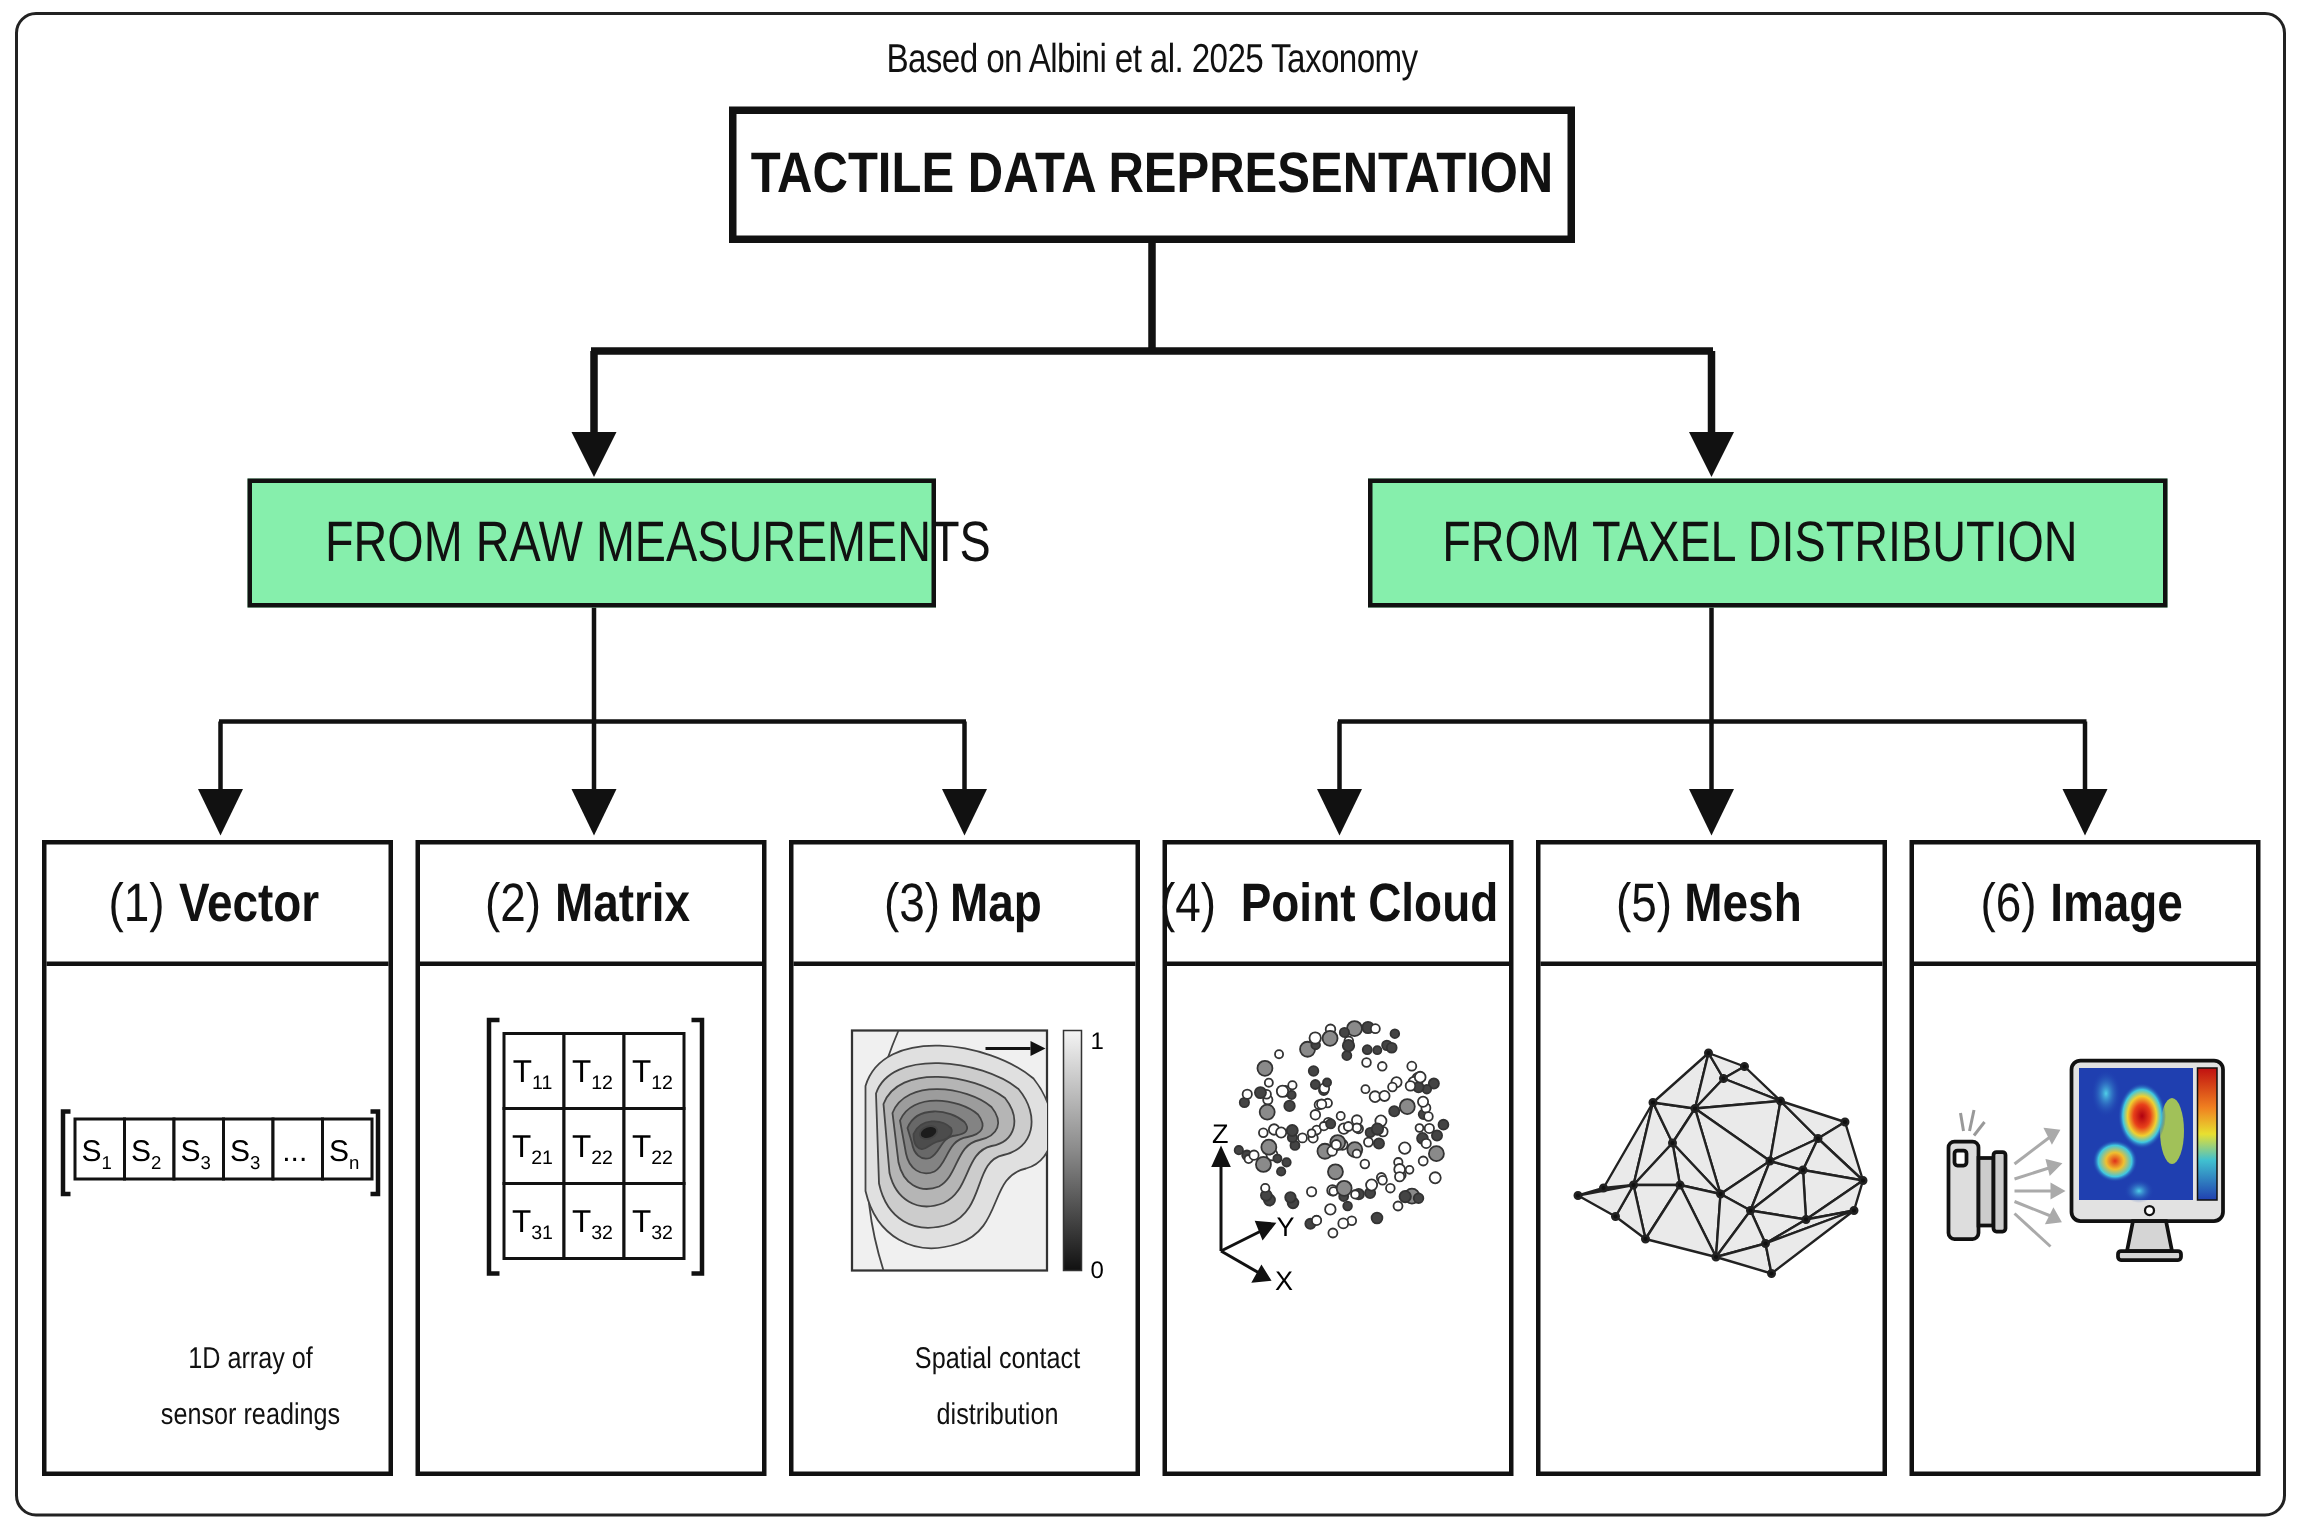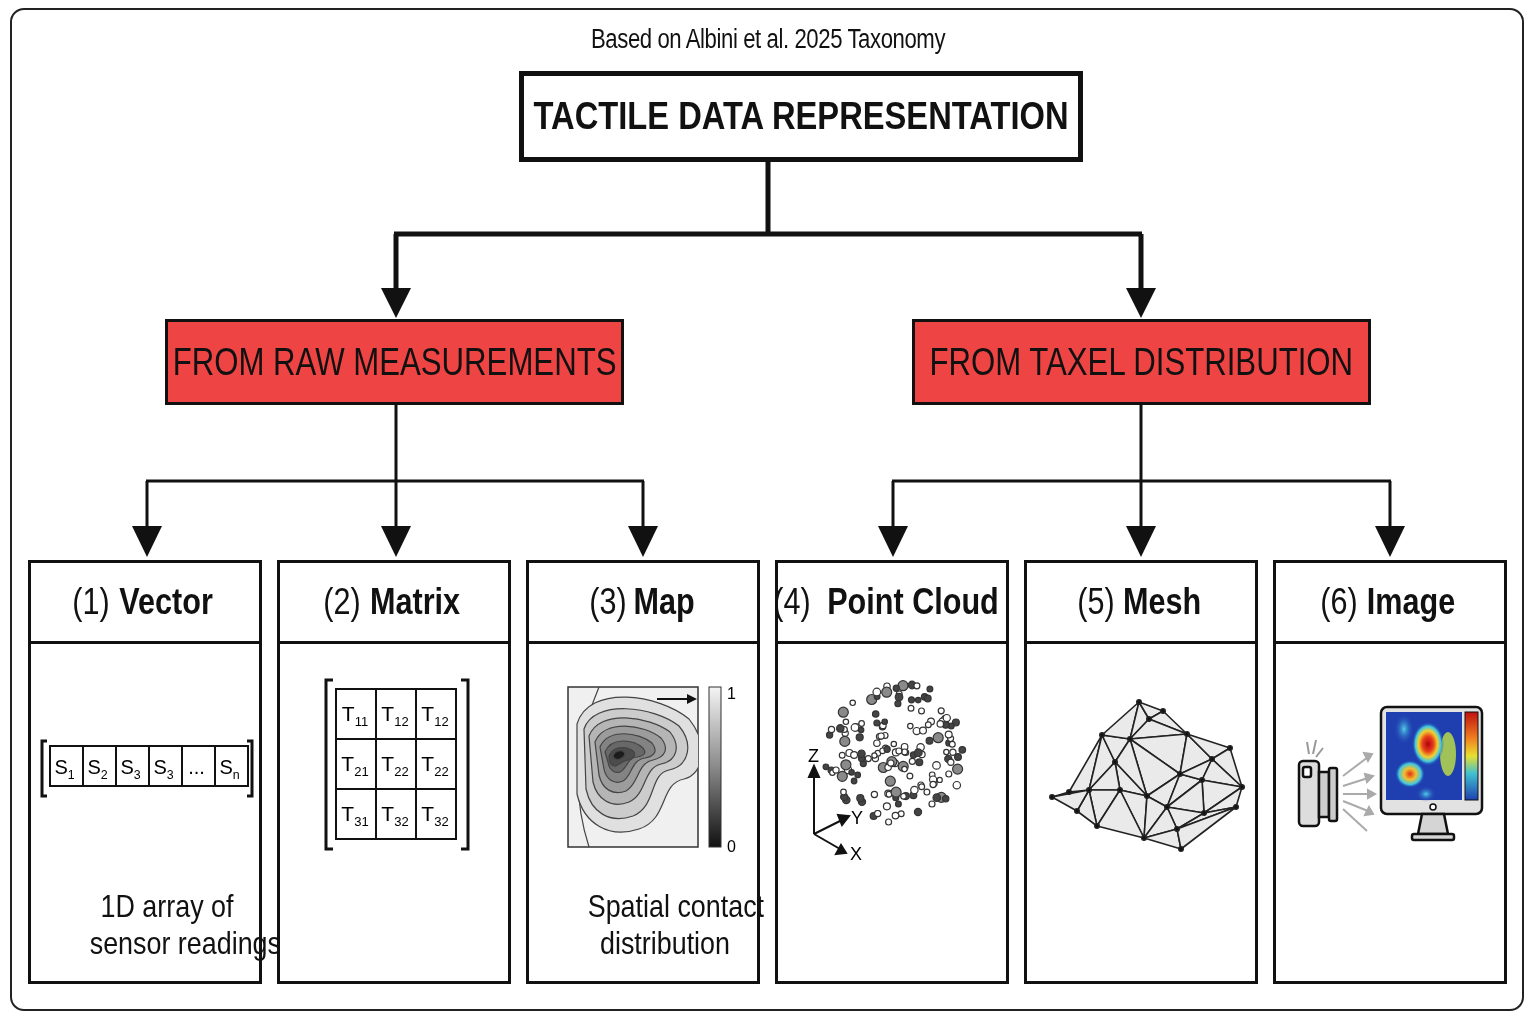--- a/index.html
+++ b/index.html
@@ -4,34 +4,34 @@
 <style>
   html, body { margin: 0; padding: 0; background: #ffffff; }
   body { width: 1536px; height: 1024px; position: relative; overflow: hidden;
          font-family: "Liberation Sans", "DejaVu Sans", sans-serif; color: #111; }
   .frame { position: absolute; left: 10px; top: 8px; width: 1514px; height: 1003px;
            border: 2px solid #222; border-radius: 14px; background: #fff; box-sizing: border-box; }
   .subtitle { position: absolute; left: 0; width: 1536px; top: 24px; text-align: center;
               font-size: 27px; letter-spacing: -0.5px; transform: scaleX(0.82); }
   .root-box { position: absolute; left: 486px; top: 71px; width: 564px; height: 91px;
               border: 5px solid #111; box-sizing: border-box; background: #fff;
-              display: flex; align-items: center; justify-content: center; margin-left: 33px; }
+              display: flex; align-items: center; justify-content: center; }
   .root-box span { font-weight: bold; font-size: 38px; transform: scaleX(0.86); white-space: nowrap; }
   .branch-box { position: absolute; height: 86px; border: 3px solid #111; box-sizing: border-box;
-                background: #ef4444; display: flex; align-items: center; justify-content: center; }
+                background: #86efac; display: flex; align-items: center; }
   .branch-box span { font-size: 38px; transform: scaleX(0.82); white-space: nowrap; }
   .card { position: absolute; top: 560px; width: 234px; height: 424px; border: 3px solid #111;
           box-sizing: border-box; background: #fff; }
   .card-head { height: 78px; border-bottom: 3px solid #111; display: flex; align-items: center;
                justify-content: center; white-space: nowrap; }
   .card-head .num { font-size: 36px; transform: scaleX(0.85); display: inline-block; }
   .card-head .nm { font-size: 36px; font-weight: bold; transform: scaleX(0.85); display: inline-block; margin-left: -6px; }
   .card-fig { position: absolute; left: 0; top: 81px; width: 228px; height: 235px; }
   .card-caption { position: absolute; left: 0; right: 0; top: 325px; text-align: center;
-                  font-size: 32px; line-height: 37px; margin-left: 44px; }
+                  font-size: 20px; line-height: 37px; margin-left: 44px; }
   .card-caption div { transform: scaleX(0.84); white-space: nowrap; }
   svg.connectors { position: absolute; left: 0; top: 0; }
 </style>
 </head>
 <body>
 
 <div class="frame"></div>
 
 <div class="subtitle">Based on Albini et al. 2025 Taxonomy</div>
 
@@ -69,21 +69,21 @@
   </g>
 </svg>
 
 <div class="root-box">
   <span>TACTILE DATA REPRESENTATION</span>
 </div>
 
 <div class="branch-box" style="left:165px; top:319px; width:459px;">
   <span>FROM RAW MEASUREMENTS</span>
 </div>
-<div class="branch-box" style="left:912px; top:319px; width:459px;">
+<div class="branch-box" style="left:912px; top:319px; width:533px;">
   <span>FROM TAXEL DISTRIBUTION</span>
 </div>
 
 <div class="card" style="left:28px;">
   <div class="card-head">
     <span class="num">(1)</span>&nbsp;<span class="nm">Vector</span>
   </div>
   <svg class="card-fig" viewBox="0 0 228 235">
     <path d="M16,97 L11,97 L11,152 L16,152" stroke="#111" stroke-width="3" fill="none"></path>
     <path d="M216,97 L221,97 L221,152 L216,152" stroke="#111" stroke-width="3" fill="none"></path>

